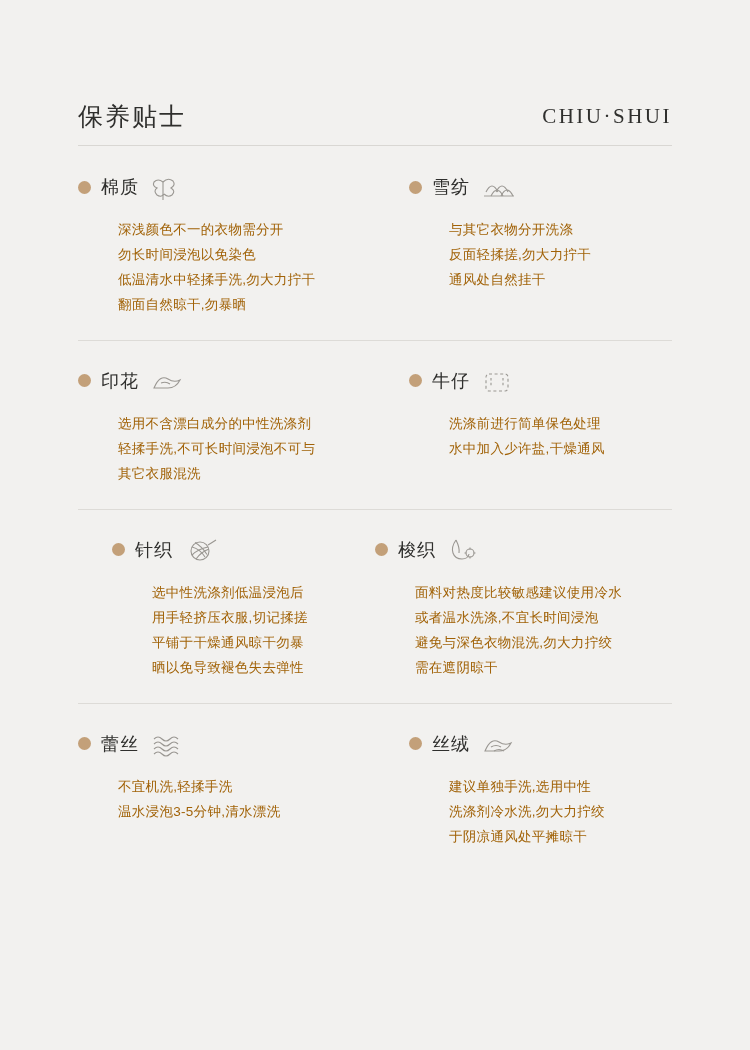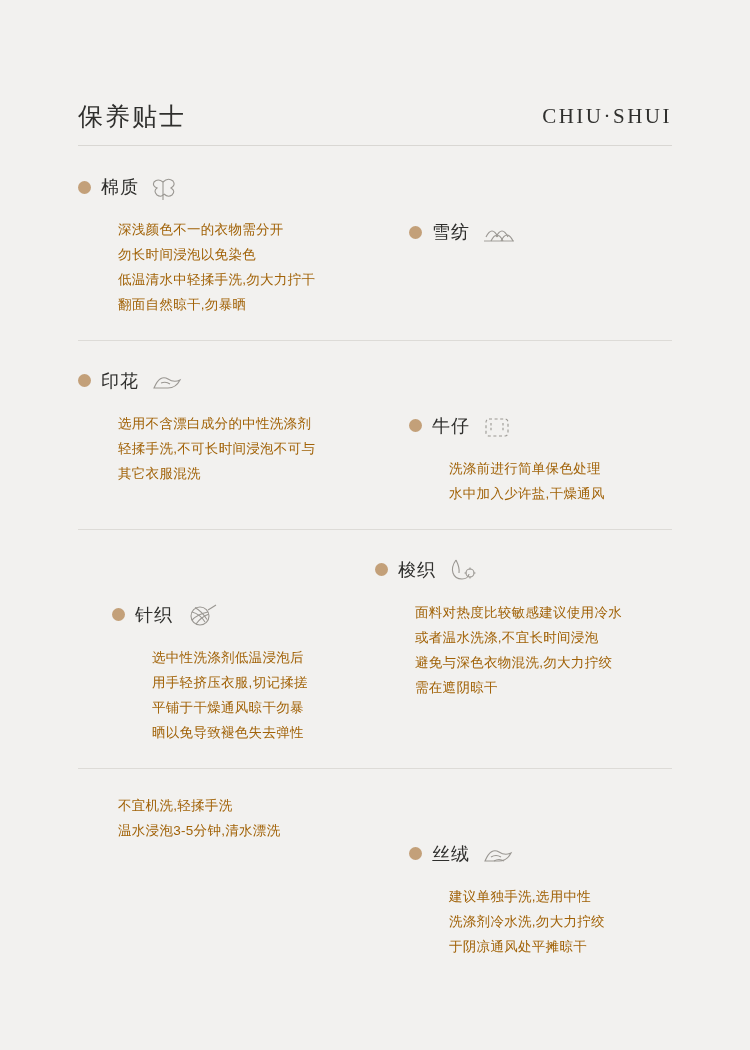--- a/index.html
+++ b/index.html
@@ -63,21 +63,20 @@
     right: 0;
     height: 1px;
     background: #dddbd7;
   }
   .col {
     width: 50%;
     box-sizing: border-box;
   }
   .col.right {
     padding-left: 34px;
-    margin-top: 45px;
   }
   .card-head {
     display: flex;
     align-items: center;
     gap: 10px;
     margin-bottom: 16px;
   }
   .dot {
     width: 13px;
     height: 13px;
@@ -155,20 +154,25 @@
             <g fill="none" stroke="#9a9792" stroke-width="1.1">
               <path d="M4 20 q6 -12 12 0"></path>
               <path d="M14 20 q6 -12 12 0"></path>
               <path d="M9 24 q6 -12 12 0"></path>
               <path d="M19 24 q6 -12 12 0"></path>
               <path d="M2 24 l30 0" stroke-width="0.9"></path>
             </g>
           </svg>
         </span>
       </div>
+      <div class="card-body">
+        <div>与其它衣物分开洗涤</div>
+        <div>反面轻揉搓,勿大力拧干</div>
+        <div>通风处自然挂干</div>
+      </div>
     </div>
   </div>
 
   <div class="section">
     <div class="col left">
       <div class="card-head">
         <span class="dot"></span>
         <span class="card-title">印花</span>
         <span class="card-icon">
           <svg width="40" height="30" viewBox="0 0 40 30">
@@ -250,20 +254,34 @@
         <div>面料对热度比较敏感建议使用冷水</div>
         <div>或者温水洗涤,不宜长时间浸泡</div>
         <div>避免与深色衣物混洗,勿大力拧绞</div>
         <div>需在遮阴晾干</div>
       </div>
     </div>
   </div>
 
   <div class="section">
     <div class="col left">
+      <div class="card-head">
+        <span class="dot"></span>
+        <span class="card-title">蕾丝</span>
+        <span class="card-icon">
+          <svg width="40" height="30" viewBox="0 0 40 30">
+            <g fill="none" stroke="#9a9792" stroke-width="1.1">
+              <path d="M3 10 q4 -4 8 0 q4 4 8 0 q4 -4 8 0"></path>
+              <path d="M3 15 q4 -4 8 0 q4 4 8 0 q4 -4 8 0"></path>
+              <path d="M3 20 q4 -4 8 0 q4 4 8 0 q4 -4 8 0"></path>
+              <path d="M3 25 q4 -4 8 0 q4 4 8 0 q4 -4 8 0"></path>
+            </g>
+          </svg>
+        </span>
+      </div>
       <div class="card-body">
         <div>不宜机洗,轻揉手洗</div>
         <div>温水浸泡3-5分钟,清水漂洗</div>
       </div>
     </div>
     <div class="col right">
       <div class="card-head">
         <span class="dot"></span>
         <span class="card-title">丝绒</span>
         <span class="card-icon">

